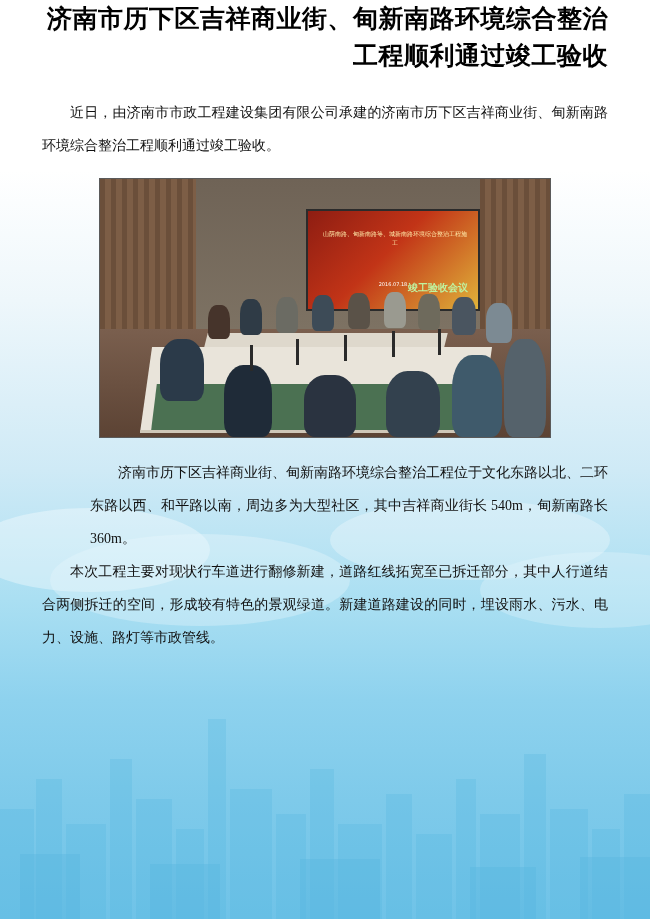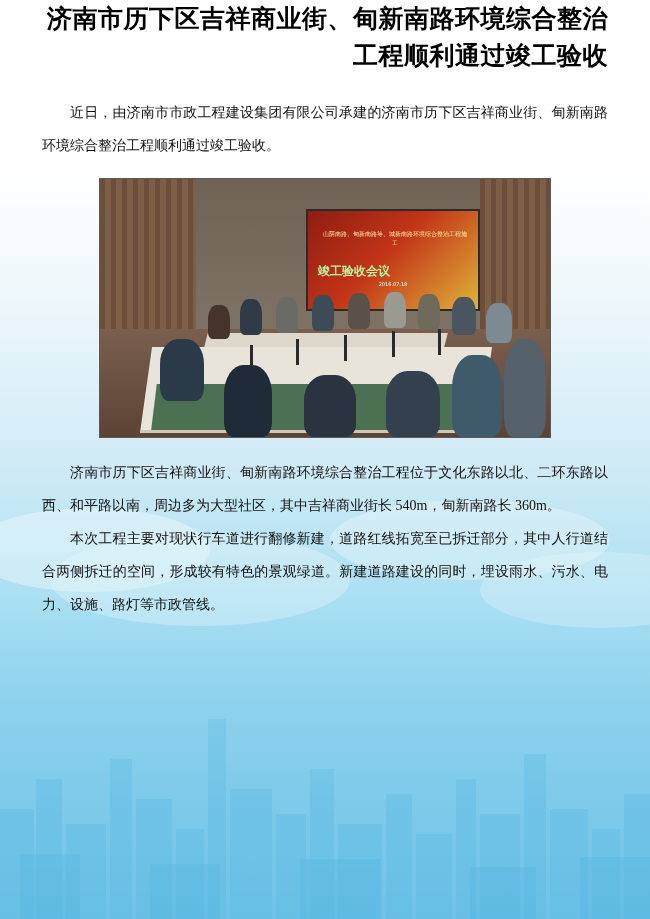--- a/index.html
+++ b/index.html
@@ -102,23 +102,23 @@
     position: absolute; left: 206px; top: 30px; width: 170px; height: 98px;
     background: linear-gradient(135deg, #8e1d12, #c23417 45%, #e0b33a 100%);
     border: 2px solid #2b2b2b;
   }
   .ph-screen .t1 {
     position: absolute; left: 14px; top: 18px; right: 10px;
     font-family: "DejaVu Sans", sans-serif;
     font-size: 6px; line-height: 9px; color: #ffe9a8; text-align: center;
   }
   .ph-screen .t2 {
-    position: absolute; left: 10px; top: 52px; right: 10px;
-    font-family: "DejaVu Sans", sans-serif;
-    font-size: 12px; color: #bff3a0; text-align: left; font-weight: bold;
+    position: absolute; left: 10px; top: 70px; right: 10px;
+    font-family: "DejaVu Sans", sans-serif;
+    font-size: 10px; color: #bff3a0; text-align: right; font-weight: bold;
   }
   .ph-screen .t3 {
     position: absolute; left: 10px; top: 70px; right: 10px;
     font-family: "DejaVu Sans", sans-serif;
     font-size: 5px; color: #ffffff; text-align: center;
   }
   .ph-floor {
     position: absolute; left: 0; top: 150px; width: 450px; height: 108px;
     background: linear-gradient(to bottom, #7a5f4e, #5c4334);
   }
@@ -149,20 +149,21 @@
     font-weight: bold;
     font-size: 17px;
     color: #000;
   }
   .fig-caption span {
     border-bottom: 1.5px solid #000;
     padding-bottom: 2px;
   }
   .para-body {
     margin-top: 14px;
+    margin-left: 48px;
   }
 </style>
 </head>
 <body>
 
 <div class="page">
 
   <svg class="clouds" viewBox="0 0 650 220" preserveAspectRatio="none">
     <ellipse cx="90" cy="120" rx="120" ry="42" fill="#ffffff" opacity="0.55"></ellipse>
     <ellipse cx="200" cy="150" rx="150" ry="46" fill="#ffffff" opacity="0.40"></ellipse>

